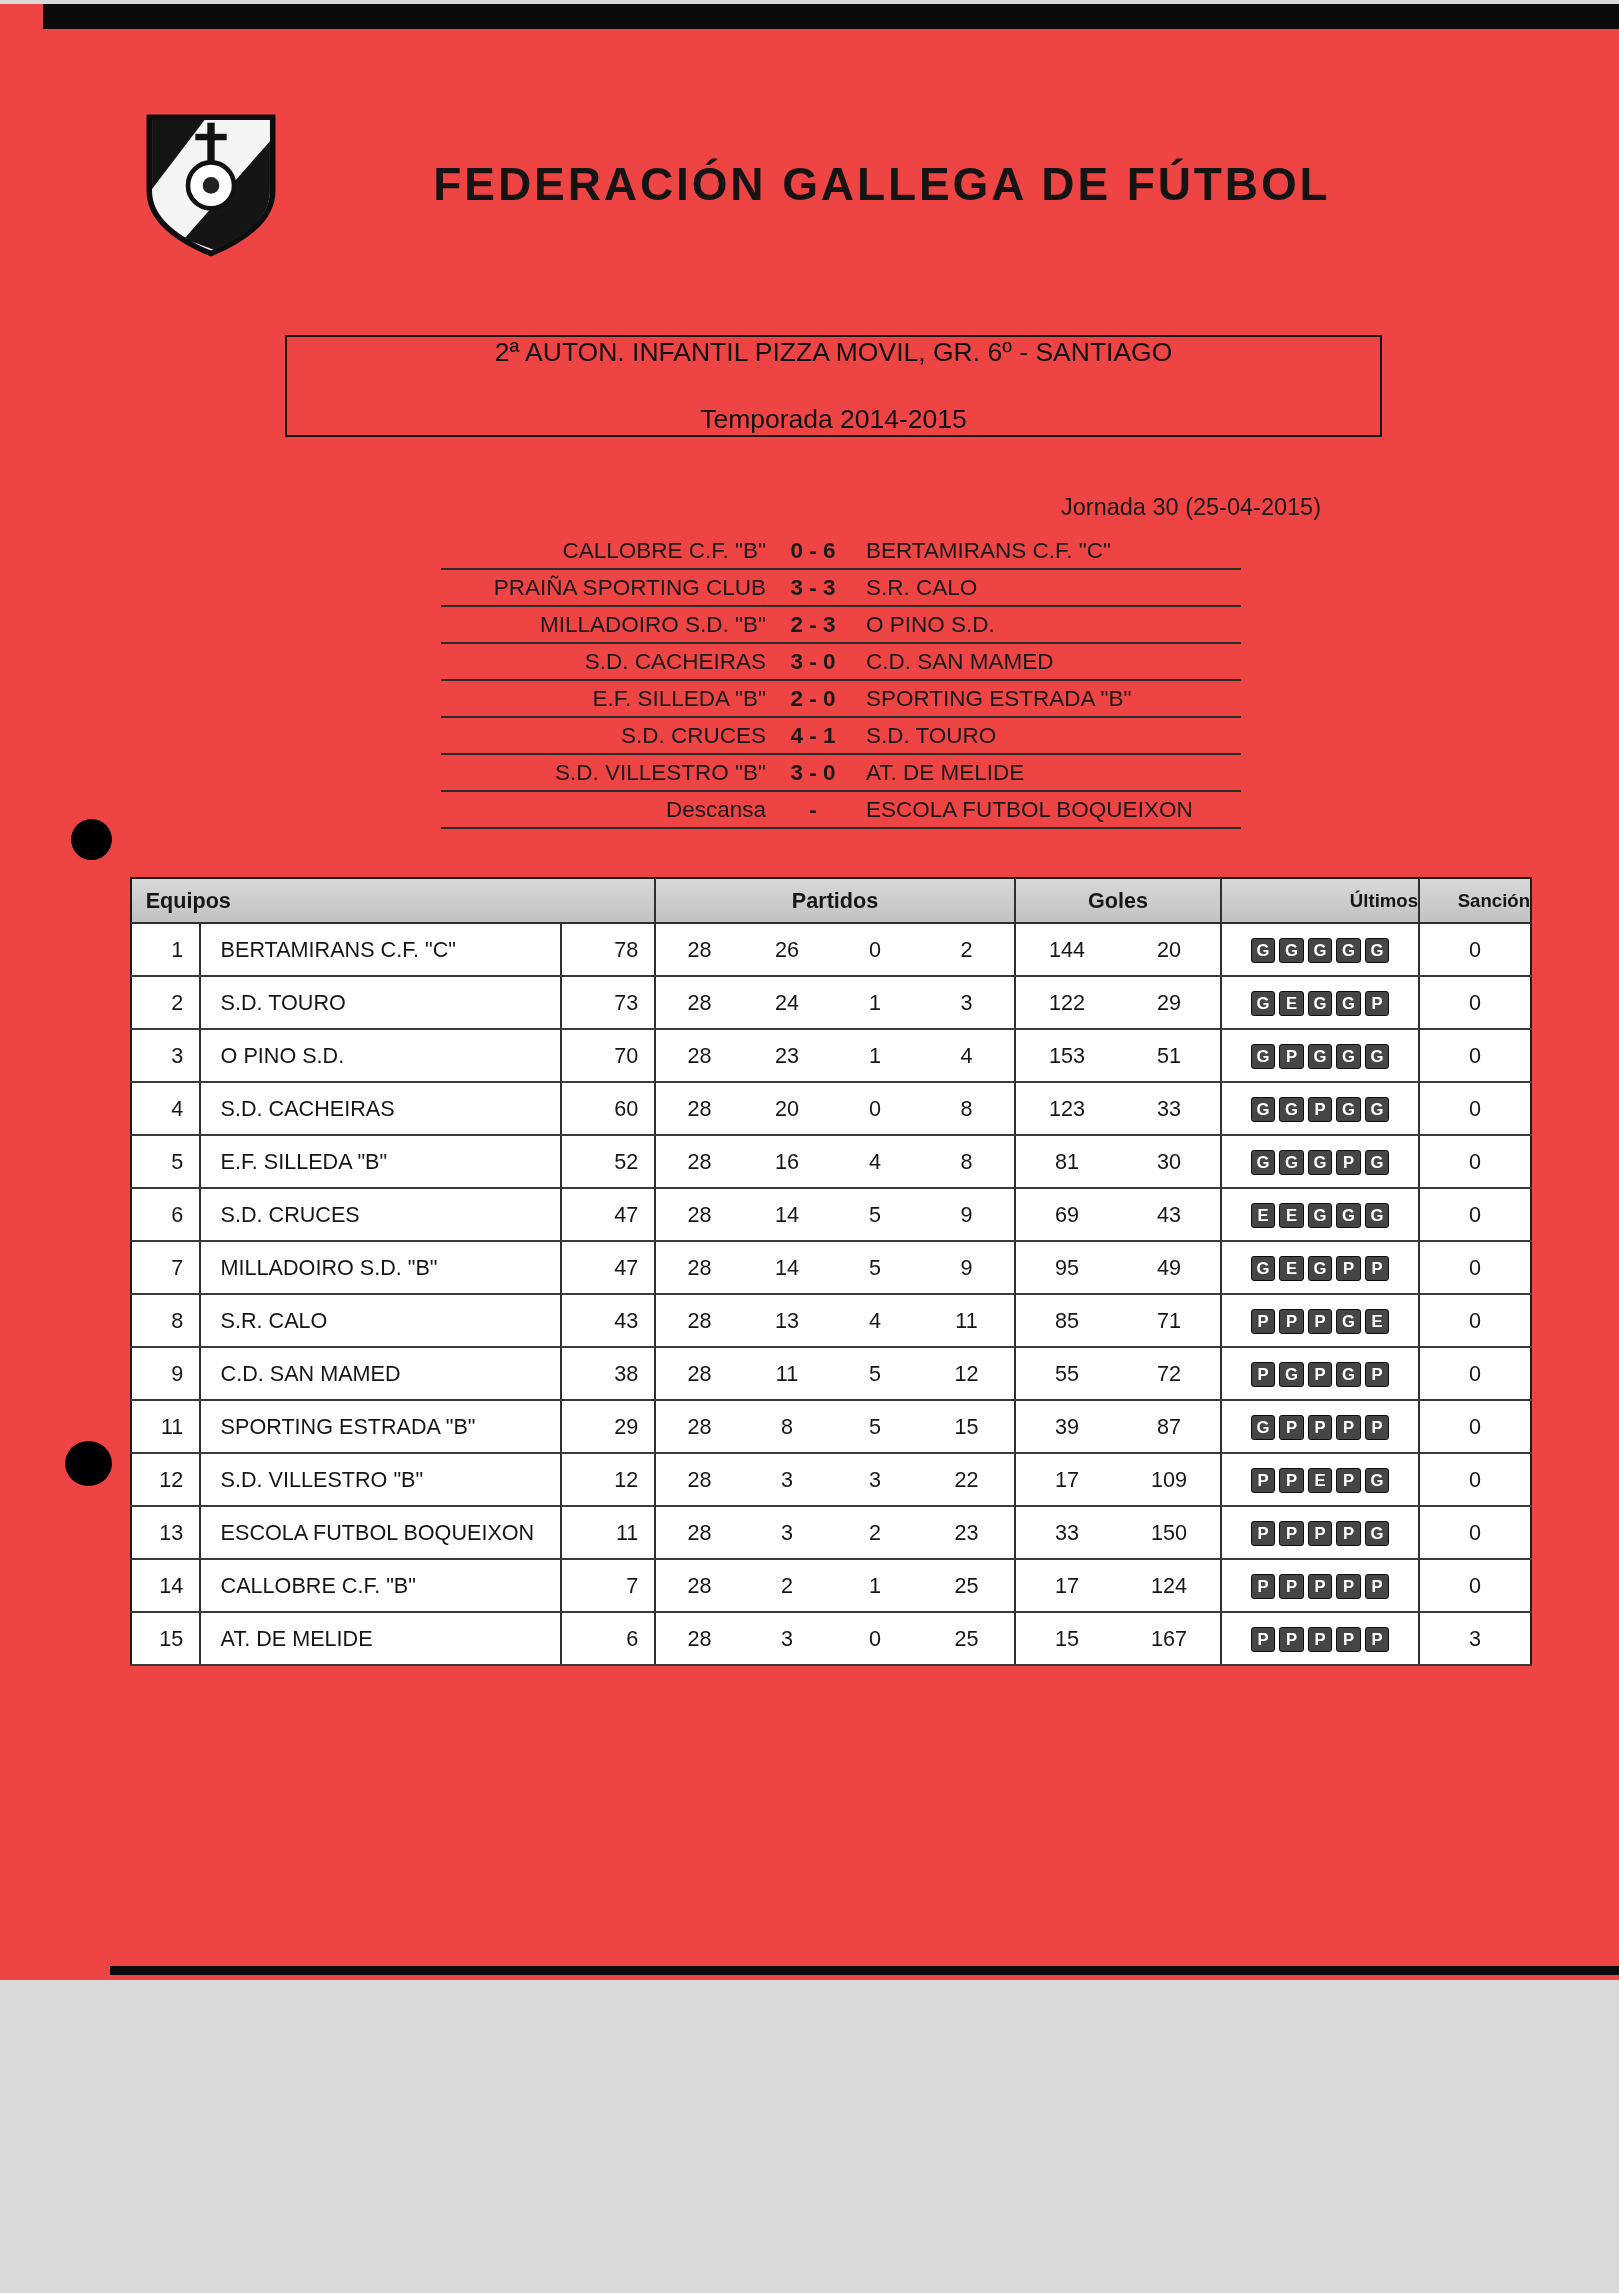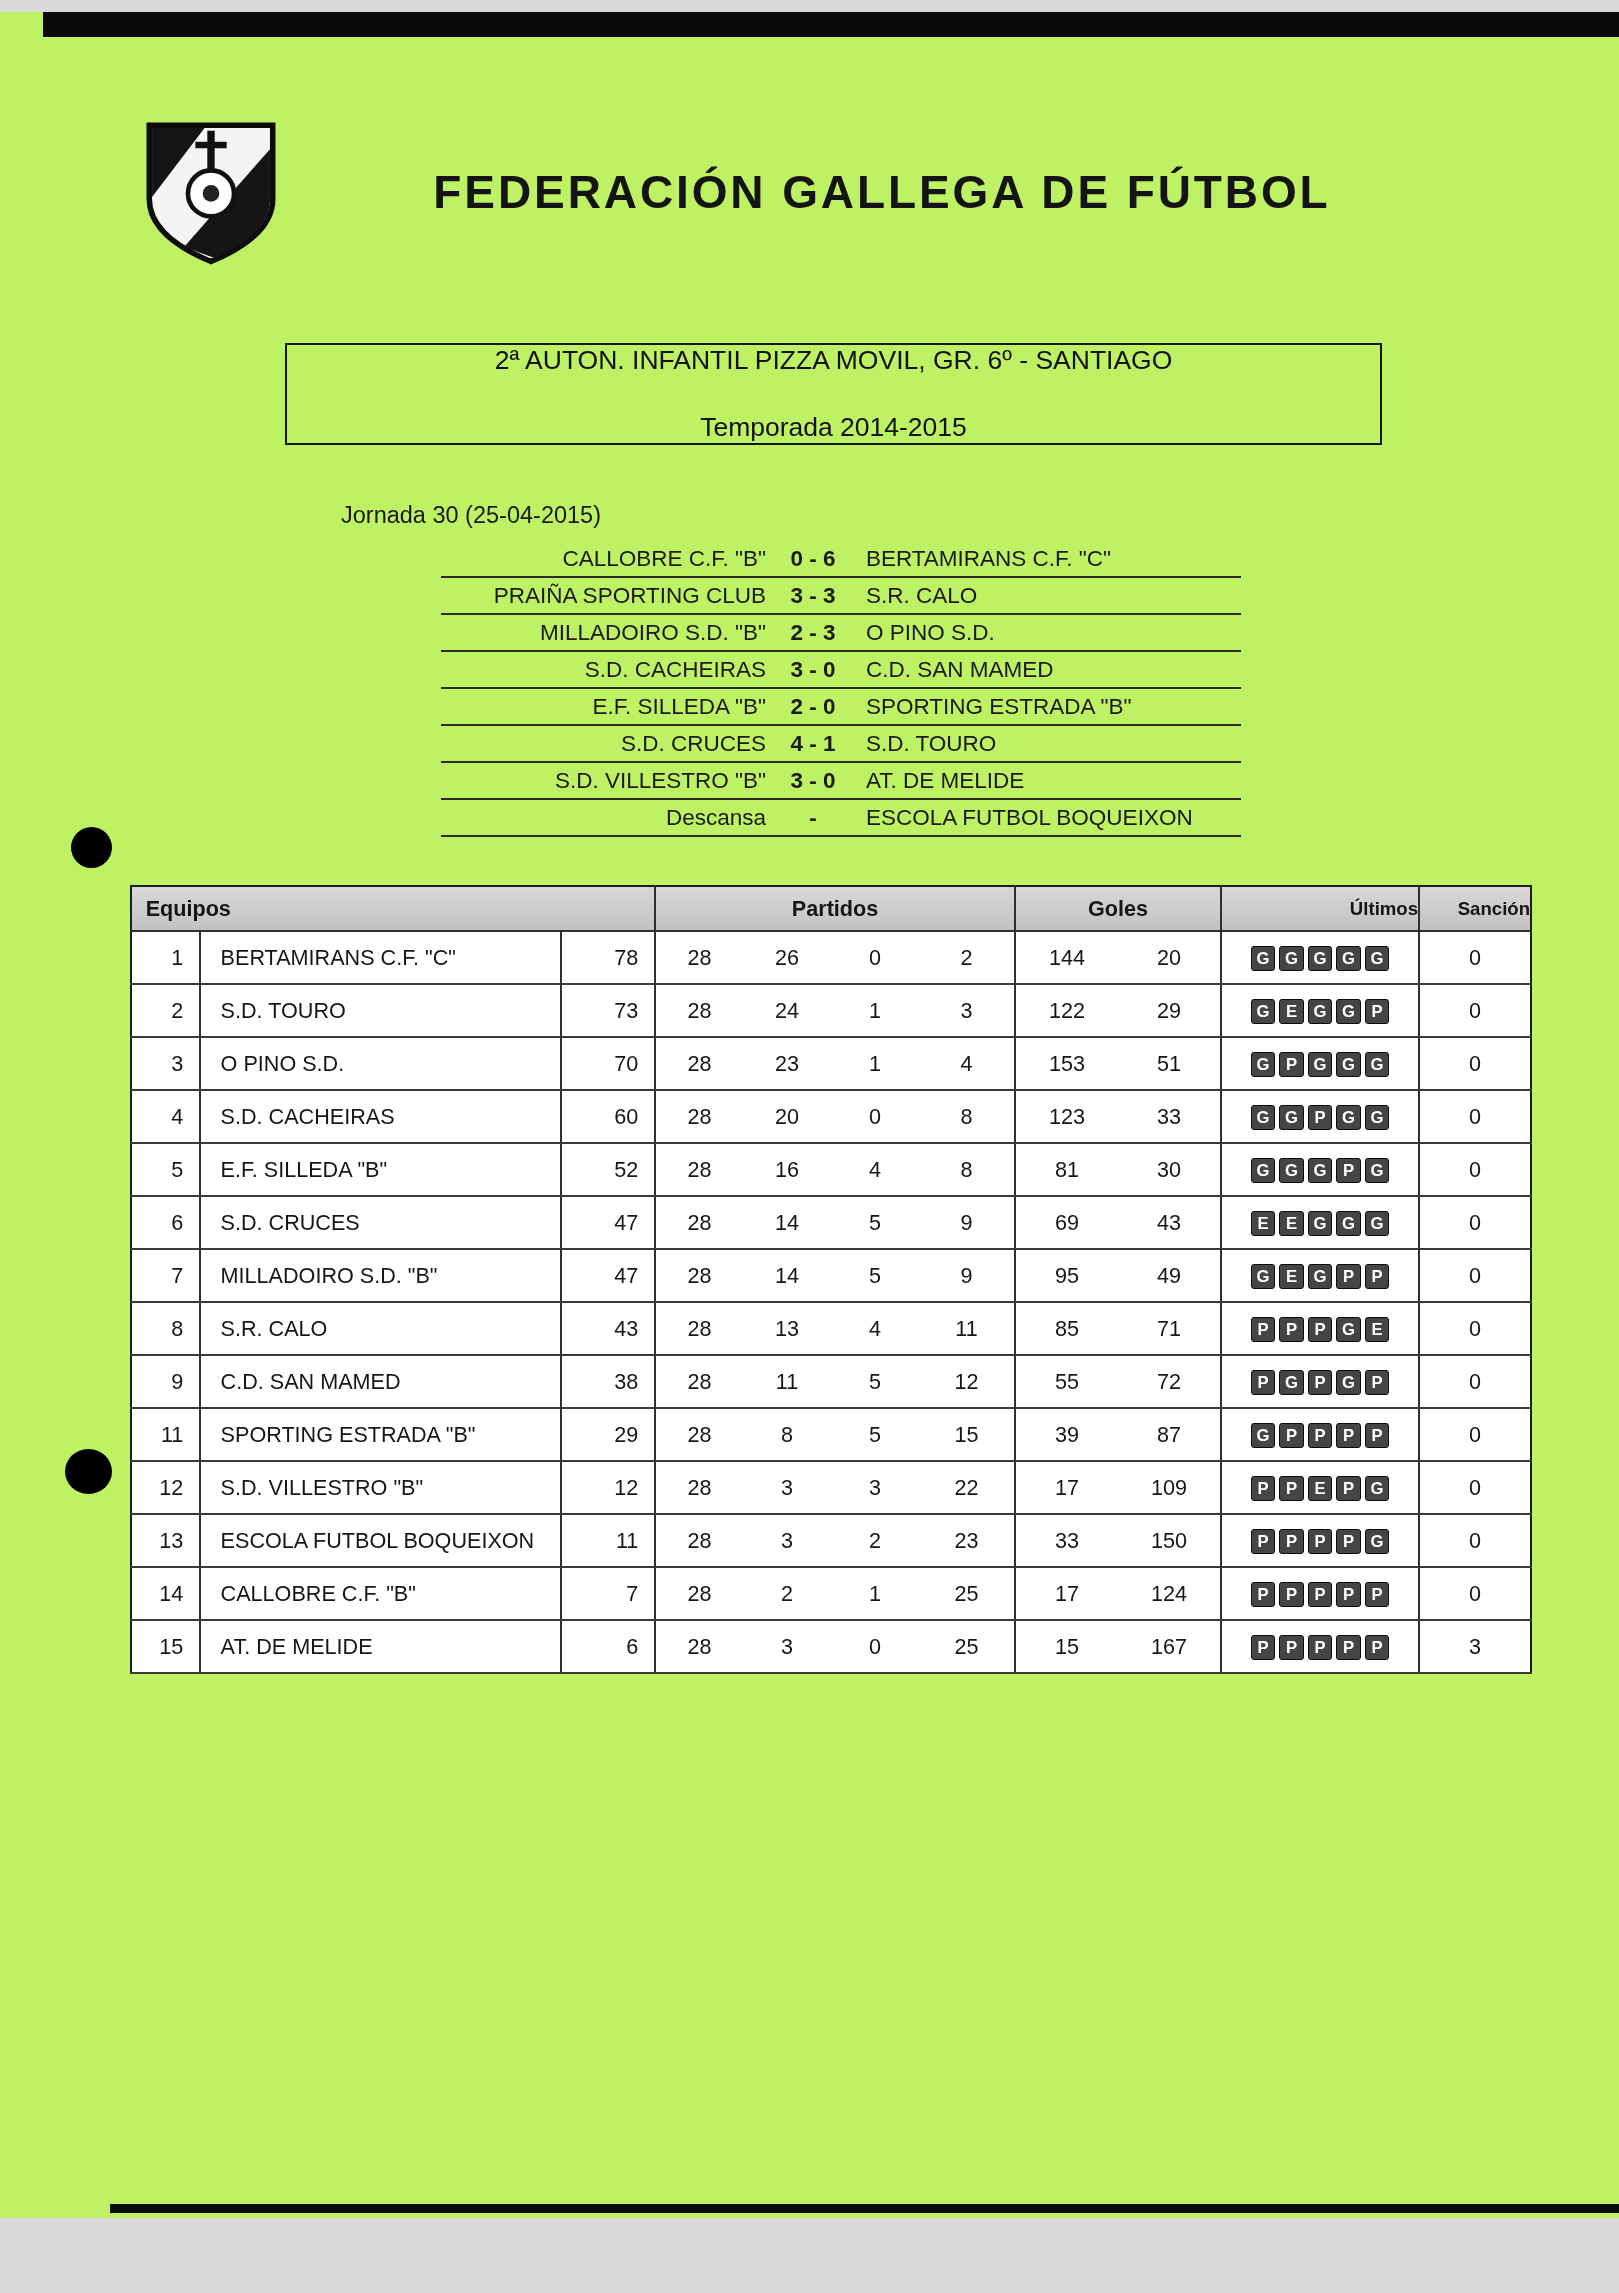--- a/index.html
+++ b/index.html
@@ -1,32 +1,32 @@
 <!DOCTYPE html>
 <html><head>
 <meta charset="utf-8">
 <style>
   * { margin:0; padding:0; box-sizing:border-box; }
   html,body { background:#d9d9d9; }
   body { font-family:"Liberation Sans","DejaVu Sans",sans-serif; color:#1a1a1a; }
-  .page { position:relative; width:1619px; height:2206px; background:#bef264; overflow:hidden; margin:12px auto; }
+  .page { position:relative; width:1619px; height:1976px; background:#ef4444; overflow:hidden; margin:4px auto; }
 
   .scan-bar-top { position:absolute; top:0; left:43px; right:0; height:24.5px; background:#0a0a0a; }
   .scan-bar-bottom { position:absolute; bottom:4.9px; left:110px; right:0; height:8.8px; background:#0a0a0a; }
 
   .logo { position:absolute; left:140px; top:104px; width:142px; height:152px; }
 
   .fed-title { position:absolute; left:343px; top:153px; width:1078px; text-align:center;
                font-size:46px; font-weight:bold; letter-spacing:2.9px; color:#141414; }
 
   .comp-box { position:absolute; left:285px; top:331px; width:1097px; height:102px;
               border:2.9px solid #161616; display:flex; align-items:center;
               justify-content:space-between; padding:0 27.4px; font-size:26.5px; color:#111;flex-direction:column; }
 
-  .jornada { position:absolute; left:341px; top:490px; width:980px; text-align:left; font-size:23.5px; }
+  .jornada { position:absolute; left:341px; top:490px; width:980px; text-align:right; font-size:23.5px; }
 
   .results { position:absolute; left:441px; top:529px; width:800px; font-size:22.5px; }
   .result-row { display:flex; align-items:center; height:37px; border-bottom:2px solid #2b2b2b; }
   .res-home { width:325px; text-align:right; white-space:nowrap; }
   .res-score { width:94px; text-align:center; font-weight:bold; white-space:nowrap; }
   .res-away { flex:1; text-align:left; padding-left:5.9px; white-space:nowrap; }
 
   .hole { position:absolute; background:#000; border-radius:50%; }
   .hole-1 { left:71px; top:815px; width:41px; height:41px; }
   .hole-2 { left:65px; top:1437px; width:47px; height:45px; }

